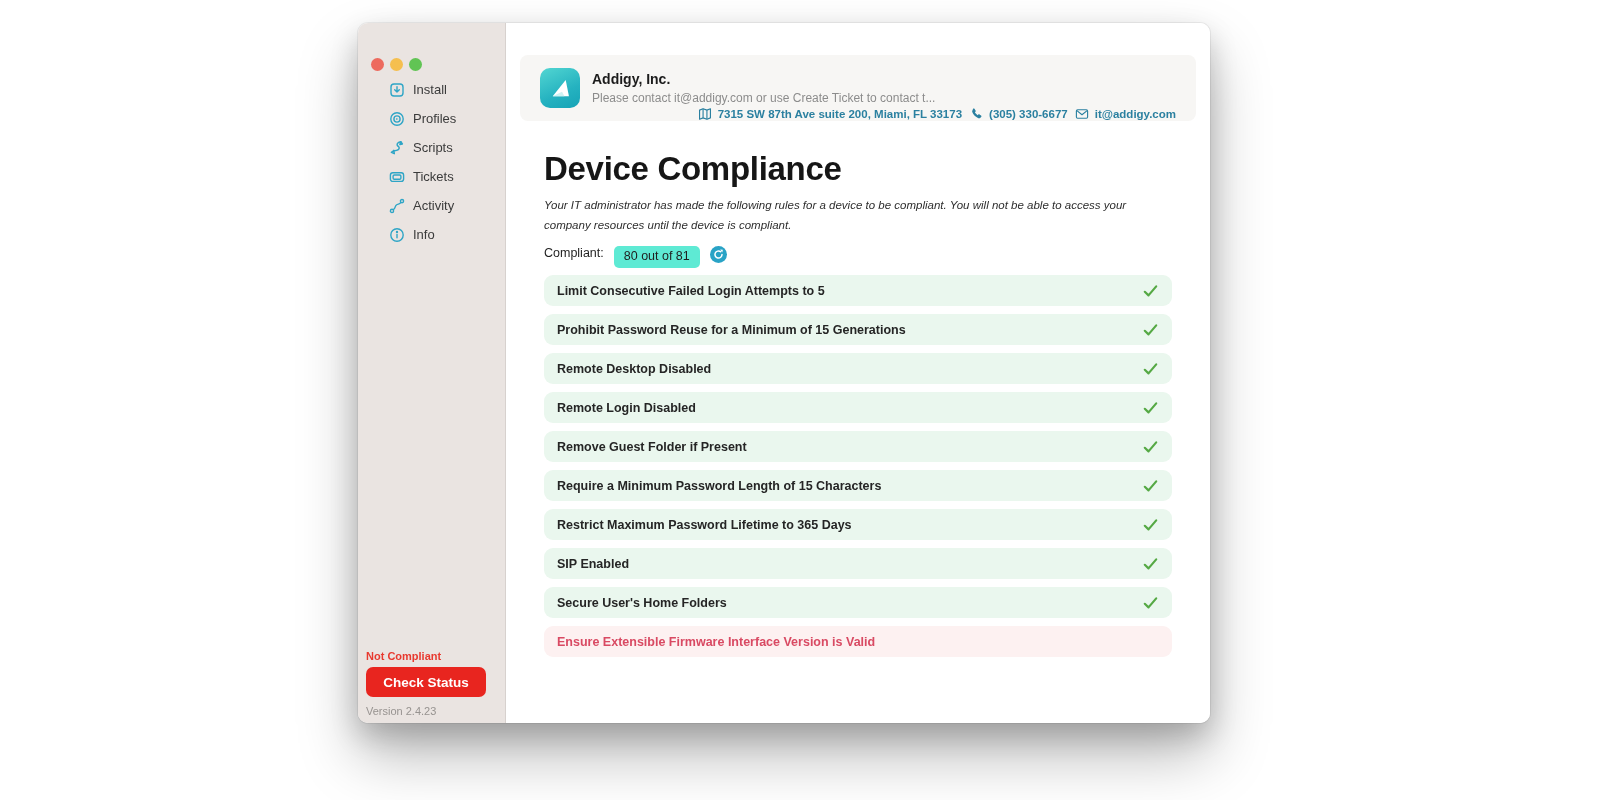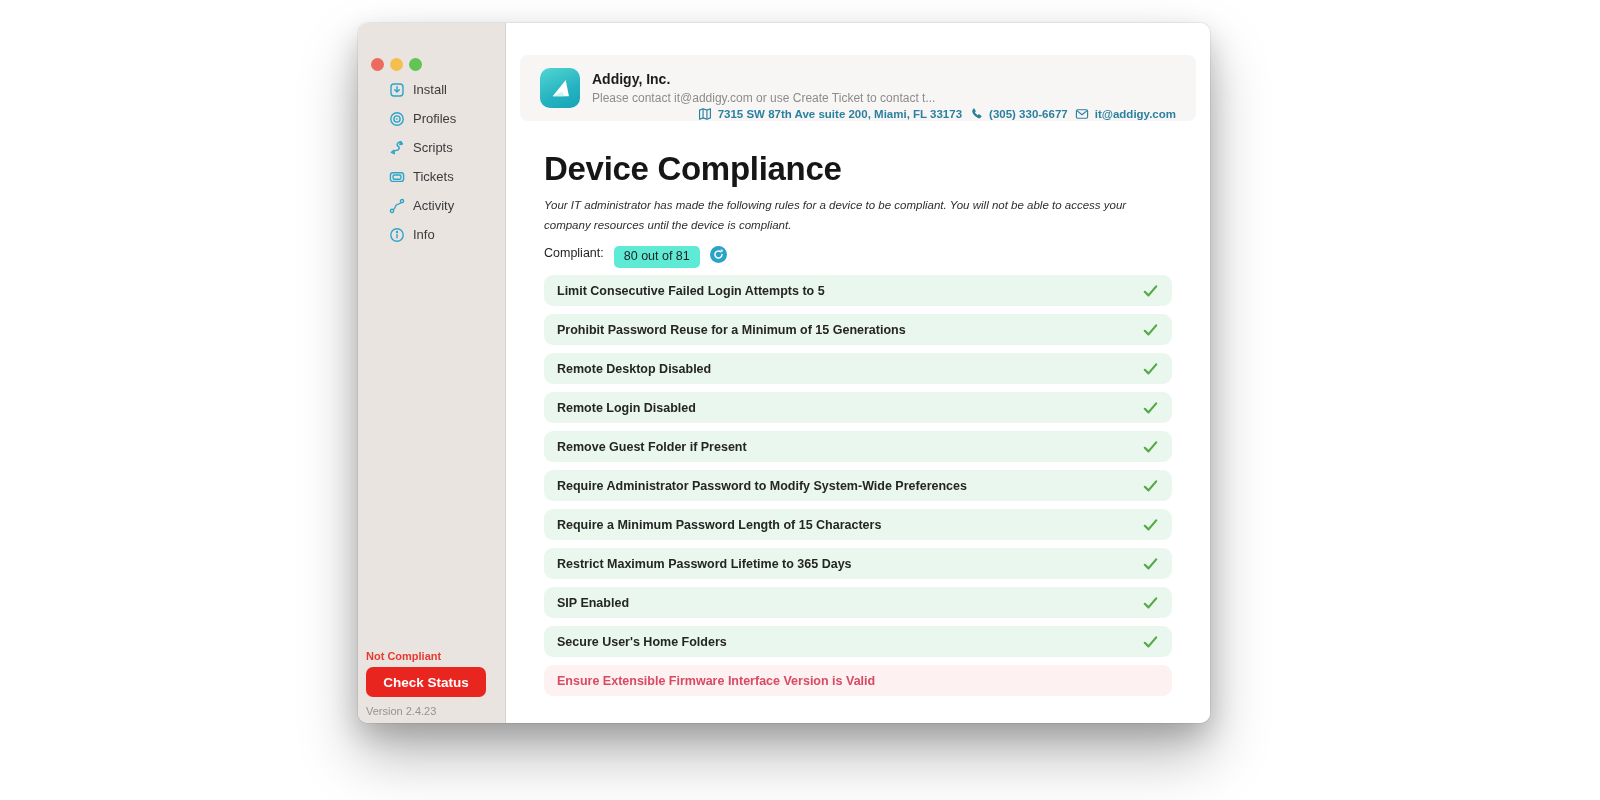--- a/index.html
+++ b/index.html
@@ -225,26 +225,20 @@
       <path d="M2.8 9.8l3.7 3.6 7.7-9"></path>
     </svg>
   </div>
         <div class="rule pass">
     <span class="rule-label">Remove Guest Folder if Present</span>
     <svg class="check" viewBox="0 0 17 17" fill="none" stroke="#55a944" stroke-width="2.2" stroke-linecap="round" stroke-linejoin="round">
       <path d="M2.8 9.8l3.7 3.6 7.7-9"></path>
     </svg>
   </div>
         <div class="rule pass">
-    <span class="rule-label">Require Administrator Password to Modify System-Wide Preferences</span>
-    <svg class="check" viewBox="0 0 17 17" fill="none" stroke="#55a944" stroke-width="2.2" stroke-linecap="round" stroke-linejoin="round">
-      <path d="M2.8 9.8l3.7 3.6 7.7-9"></path>
-    </svg>
-  </div>
-        <div class="rule pass">
     <span class="rule-label">Require a Minimum Password Length of 15 Characters</span>
     <svg class="check" viewBox="0 0 17 17" fill="none" stroke="#55a944" stroke-width="2.2" stroke-linecap="round" stroke-linejoin="round">
       <path d="M2.8 9.8l3.7 3.6 7.7-9"></path>
     </svg>
   </div>
         <div class="rule pass">
     <span class="rule-label">Restrict Maximum Password Lifetime to 365 Days</span>
     <svg class="check" viewBox="0 0 17 17" fill="none" stroke="#55a944" stroke-width="2.2" stroke-linecap="round" stroke-linejoin="round">
       <path d="M2.8 9.8l3.7 3.6 7.7-9"></path>
     </svg>

